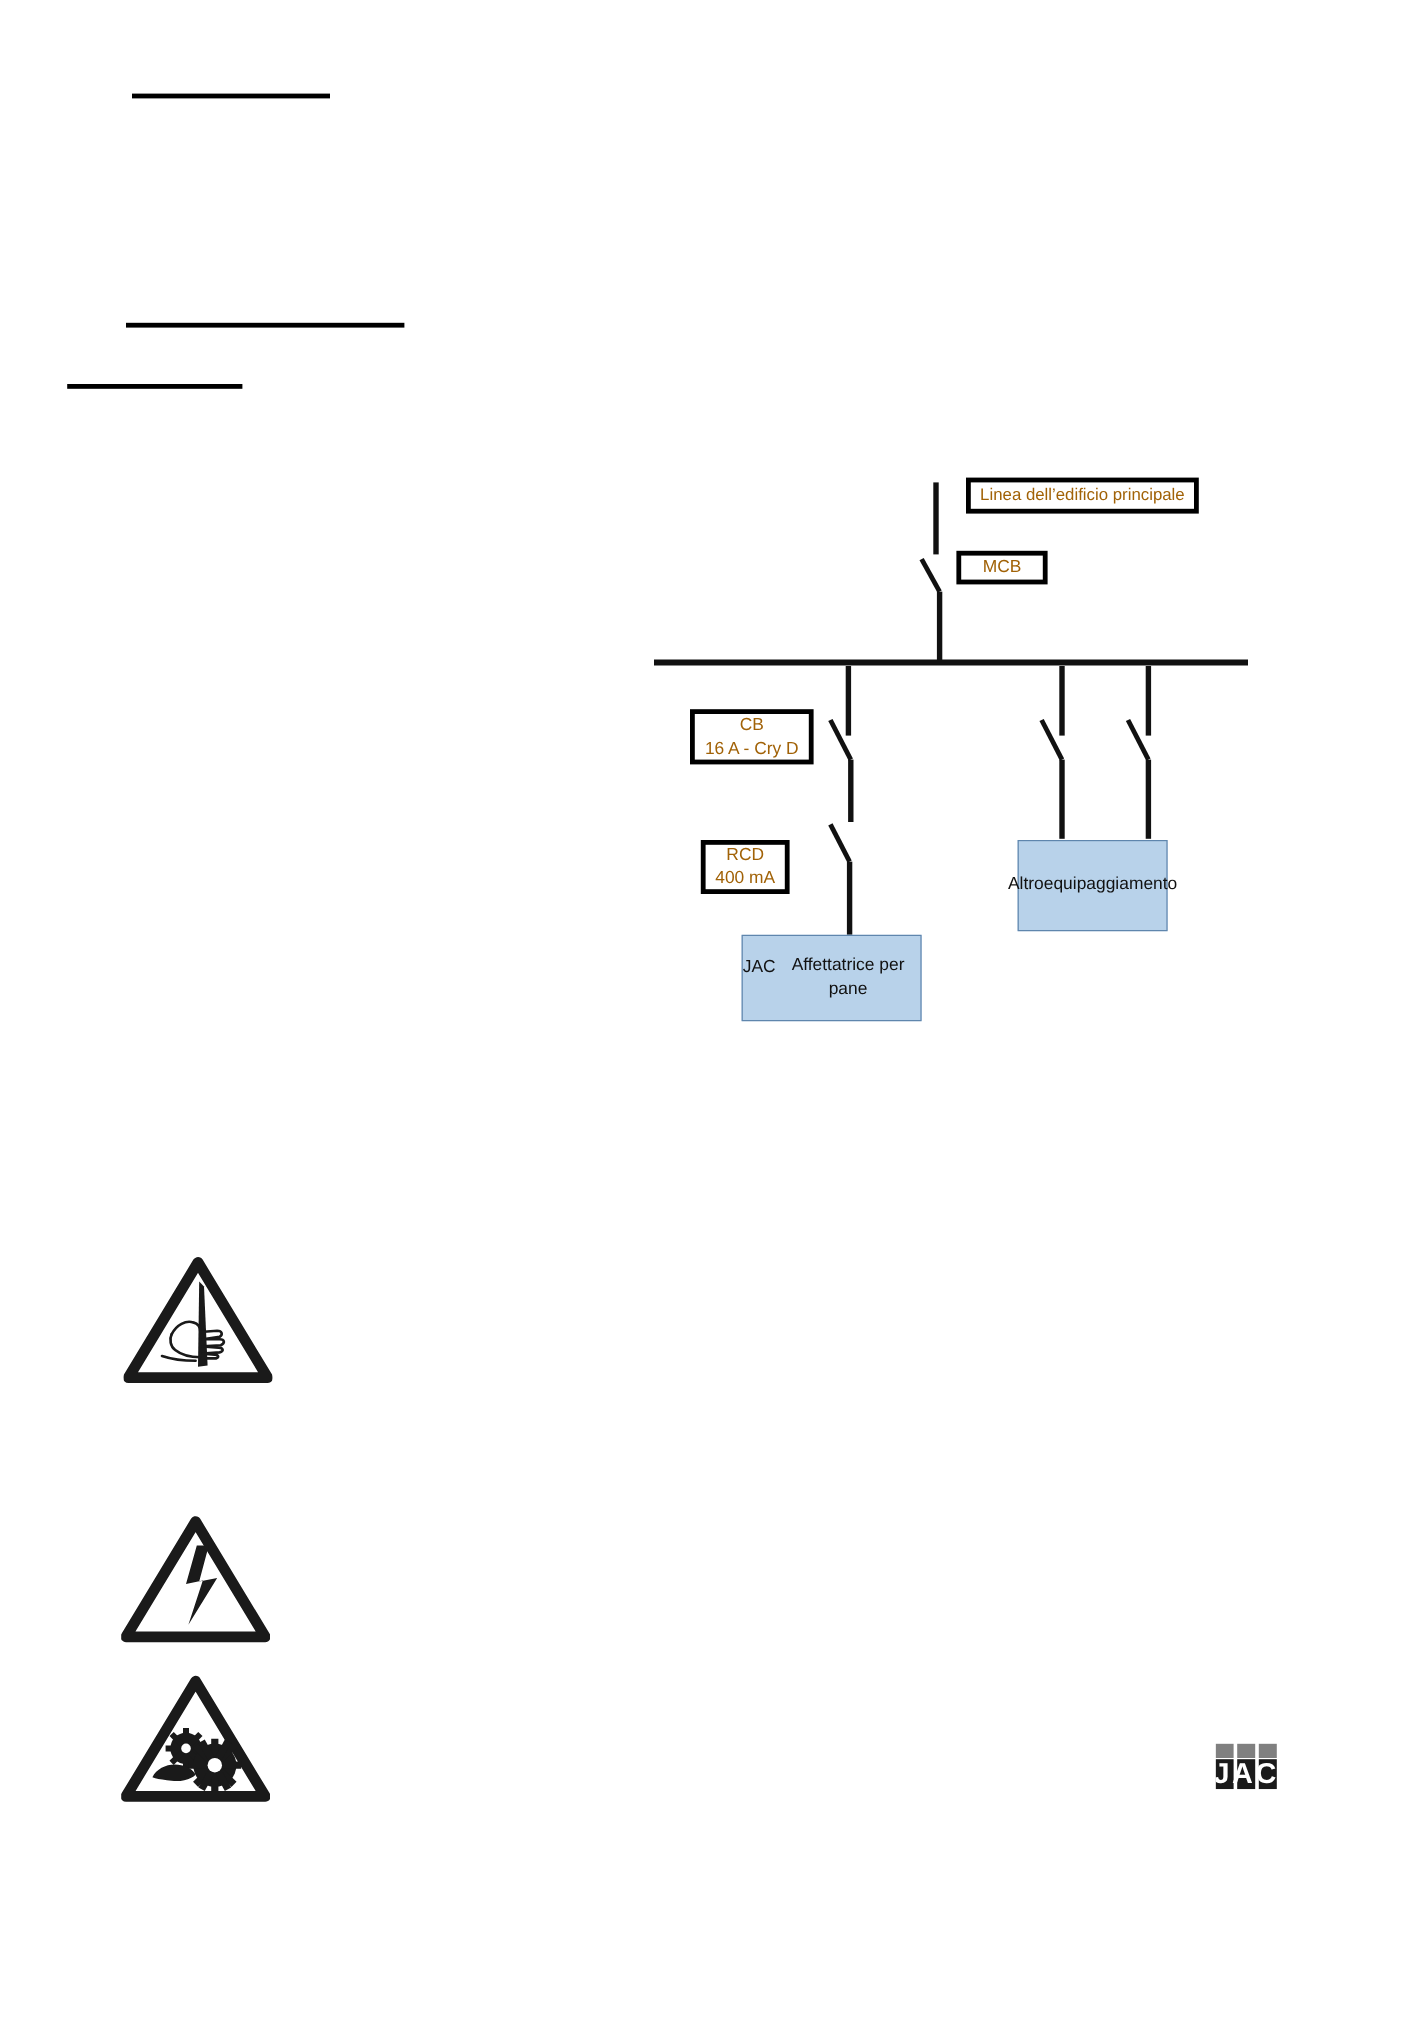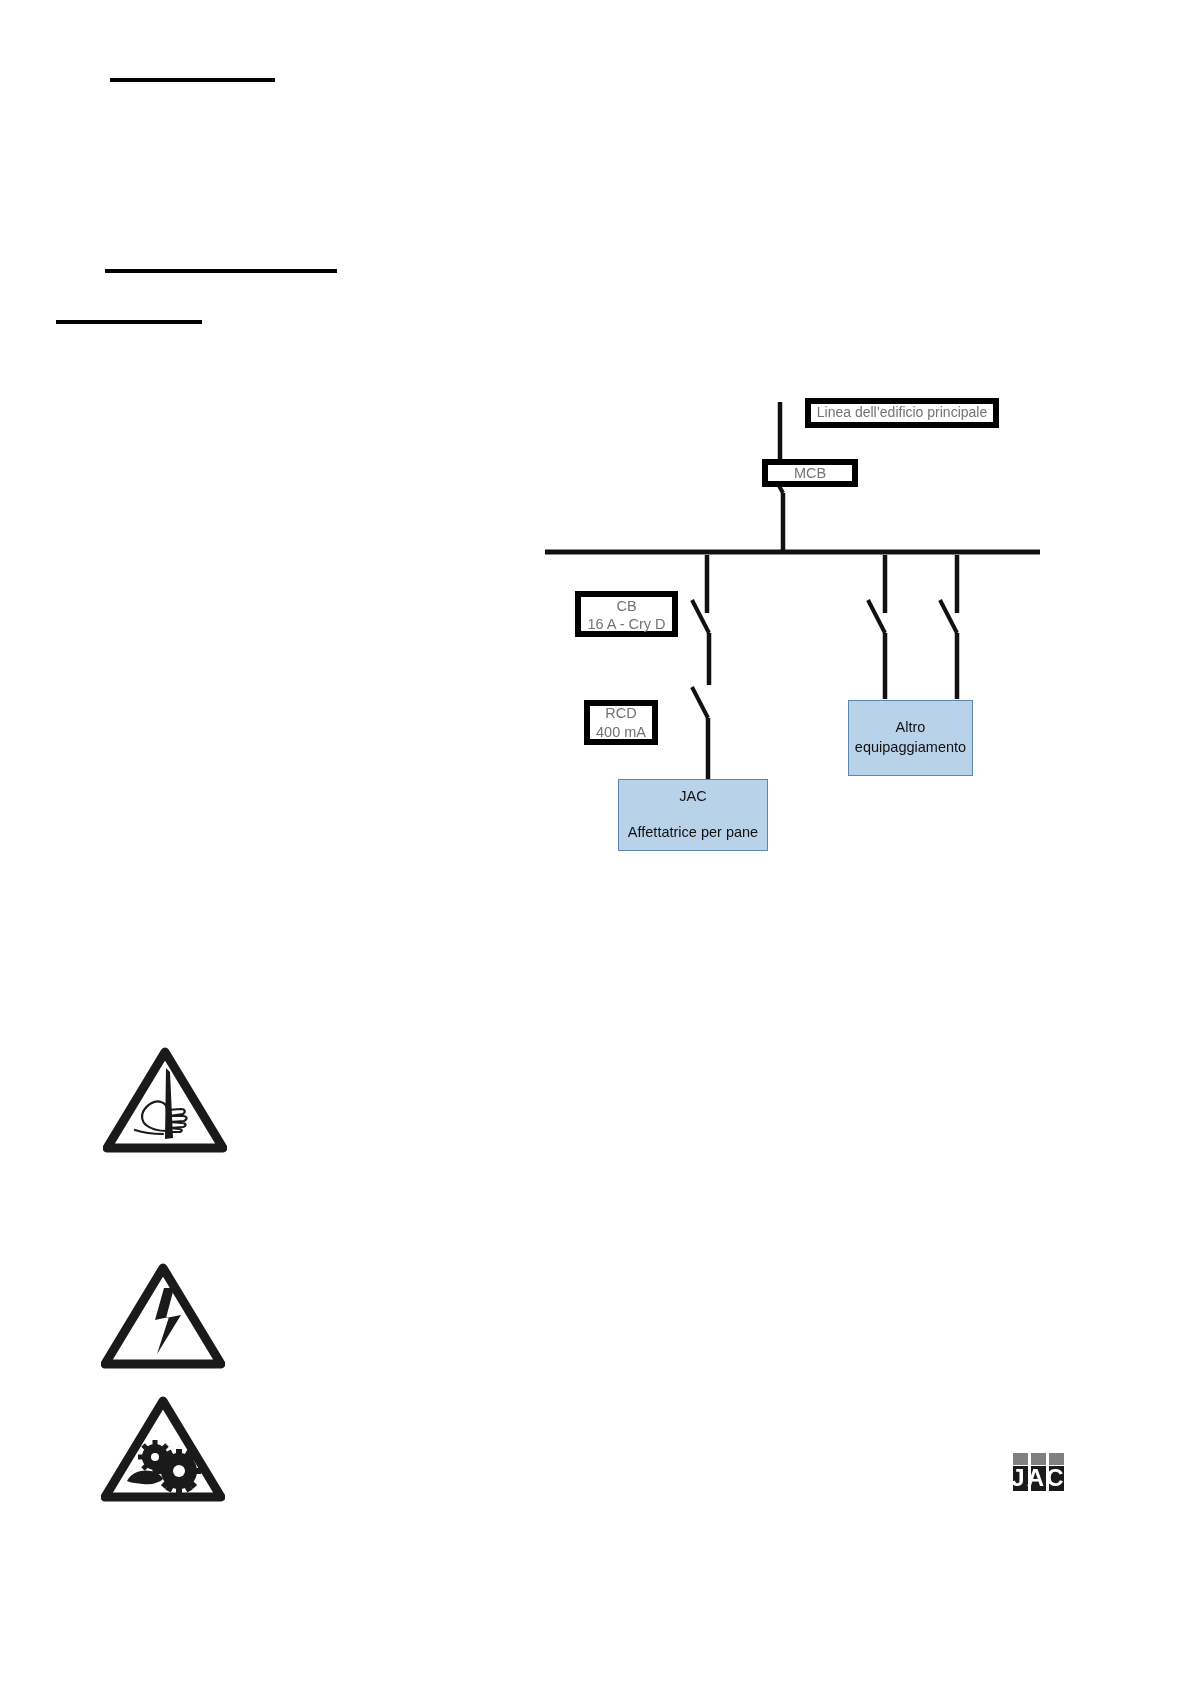--- a/index.html
+++ b/index.html
@@ -14,36 +14,36 @@
   #rule-1{left:110px;top:78px;width:165px;height:4px;}
   #rule-2{left:105px;top:269px;width:232px;height:4px;}
   #rule-3{left:56px;top:320px;width:146px;height:4px;}
 
   
   .diagram{position:absolute;left:500px;top:375px;width:580px;height:510px;}
   .diagram svg{display:block;}
 
   .lbl{
     position:absolute;box-sizing:border-box;
-    border:6px solid #000000;background:#fff;
-    font-size:14.5px;line-height:1.25;color:#737373;
+    border:4px solid #000000;background:#fff;
+    font-size:14.5px;line-height:1.25;color:#a16207;
     display:flex;flex-direction:column;align-items:center;justify-content:center;
     text-align:center;
   }
   #lbl-main-line{left:805px;top:398px;width:194px;height:30px;font-size:14px;}
-  #lbl-mcb{left:762px;top:459px;width:96px;height:28px;}
+  #lbl-mcb{left:797px;top:459px;width:76px;height:28px;}
   #lbl-cb{left:575px;top:591px;width:103px;height:46px;justify-content:space-between;}
   #lbl-cb span{display:block;}
   #lbl-rcd{left:584px;top:684px;width:74px;height:45px;margin-top:16px;}
   #lbl-rcd span{display:block;}
 
   .eqbox{
     position:absolute;box-sizing:border-box;
     background:#b8d2ea;border:1px solid #5f86ad;
-    display:flex;flex-direction:column;align-items:center;justify-content:center;
+    display:flex;flex-direction:row;align-items:center;justify-content:center;
     text-align:center;font-size:14.5px;line-height:1.35;color:#111;
   }
   #eq-jac{left:618px;top:779px;width:150px;height:72px;}
   #eq-jac .l1{margin-bottom:16px;}
   #eq-other{left:848px;top:700px;width:125px;height:76px;}
 
   
   .warn{position:absolute;}
   #warn-blade{left:103px;top:1046px;width:124px;height:108px;}
   #warn-shock{left:101px;top:1262px;width:124px;height:108px;}

